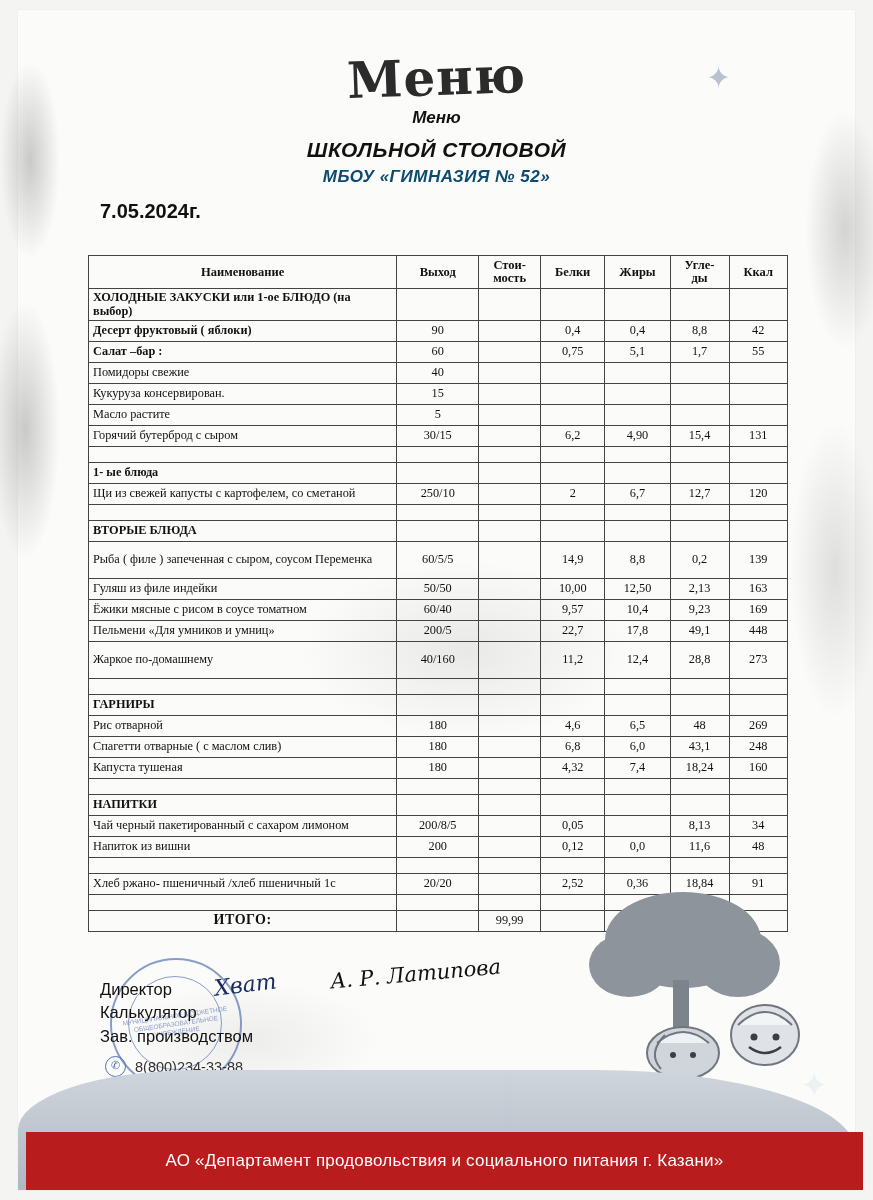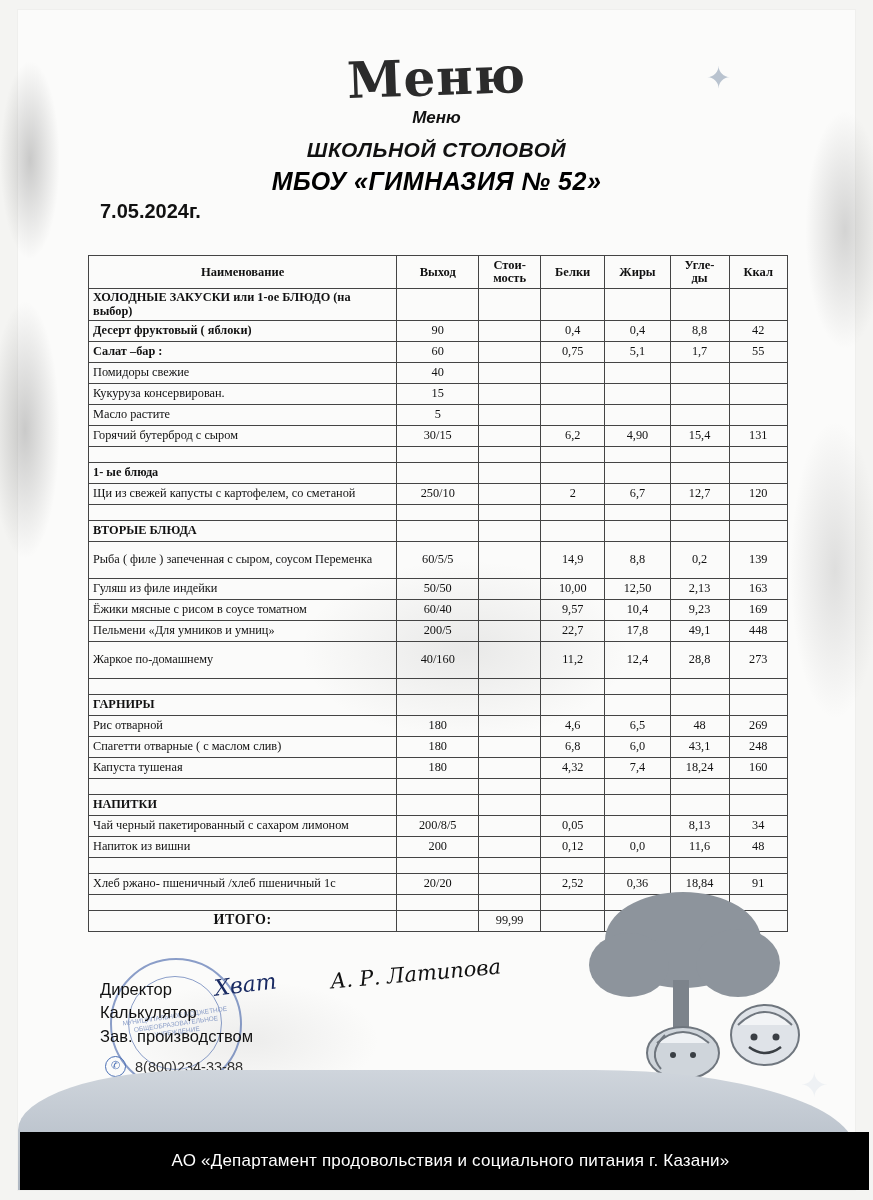--- a/index.html
+++ b/index.html
@@ -74,24 +74,24 @@
     font-style: italic;
     color: #111;
     letter-spacing: 0.5px;
   }
   .title-sub3 {
     position: absolute;
     left: 0; right: 0;
     top: 167px;
     text-align: center;
     font-family: "Liberation Sans", sans-serif;
-    font-size: 25px;
+    font-size: 17px;
     font-weight: 700;
     font-style: italic;
-    color: #000000;
+    color: #0c4a6e;
     letter-spacing: 0.5px;
   }
   .doc-date {
     position: absolute;
     left: 100px;
     top: 200px;
     font-family: "Liberation Sans", sans-serif;
     font-size: 20px;
     font-weight: 700;
     color: #111;
@@ -224,33 +224,32 @@
     left: 18px;
     bottom: 10px;
     width: 837px;
     height: 120px;
     background: linear-gradient(180deg, #cfd5dc 0%, #aeb7c2 100%);
     border-top-left-radius: 180px 60px;
     border-top-right-radius: 260px 80px;
   }
   .footer-bar {
     position: absolute;
-    left: 20px;
+    left: 26px;
     bottom: 10px;
     width: 837px;
     height: 58px;
-    background: #000000;
+    background: #b91c1c;
     display: flex;
     align-items: center;
     justify-content: center;
     color: #fff;
     font-family: "Liberation Sans", sans-serif;
     font-size: 17px;
     letter-spacing: .2px;
-    padding-left: 12px;
   }
   .spark {
     position: absolute;
     color: #c3ccd6;
     font-size: 26px;
     pointer-events: none;
   }
   .spark.s1 { left: 706px; top: 60px; font-size: 30px; color: #b9c3cf; }
   .spark.s2 { left: 800px; bottom: 95px; font-size: 34px; color: #eef1f4; }
   .spark.s3 { left: 60px; bottom: 38px; font-size: 22px; color: #dfe4ea; }

